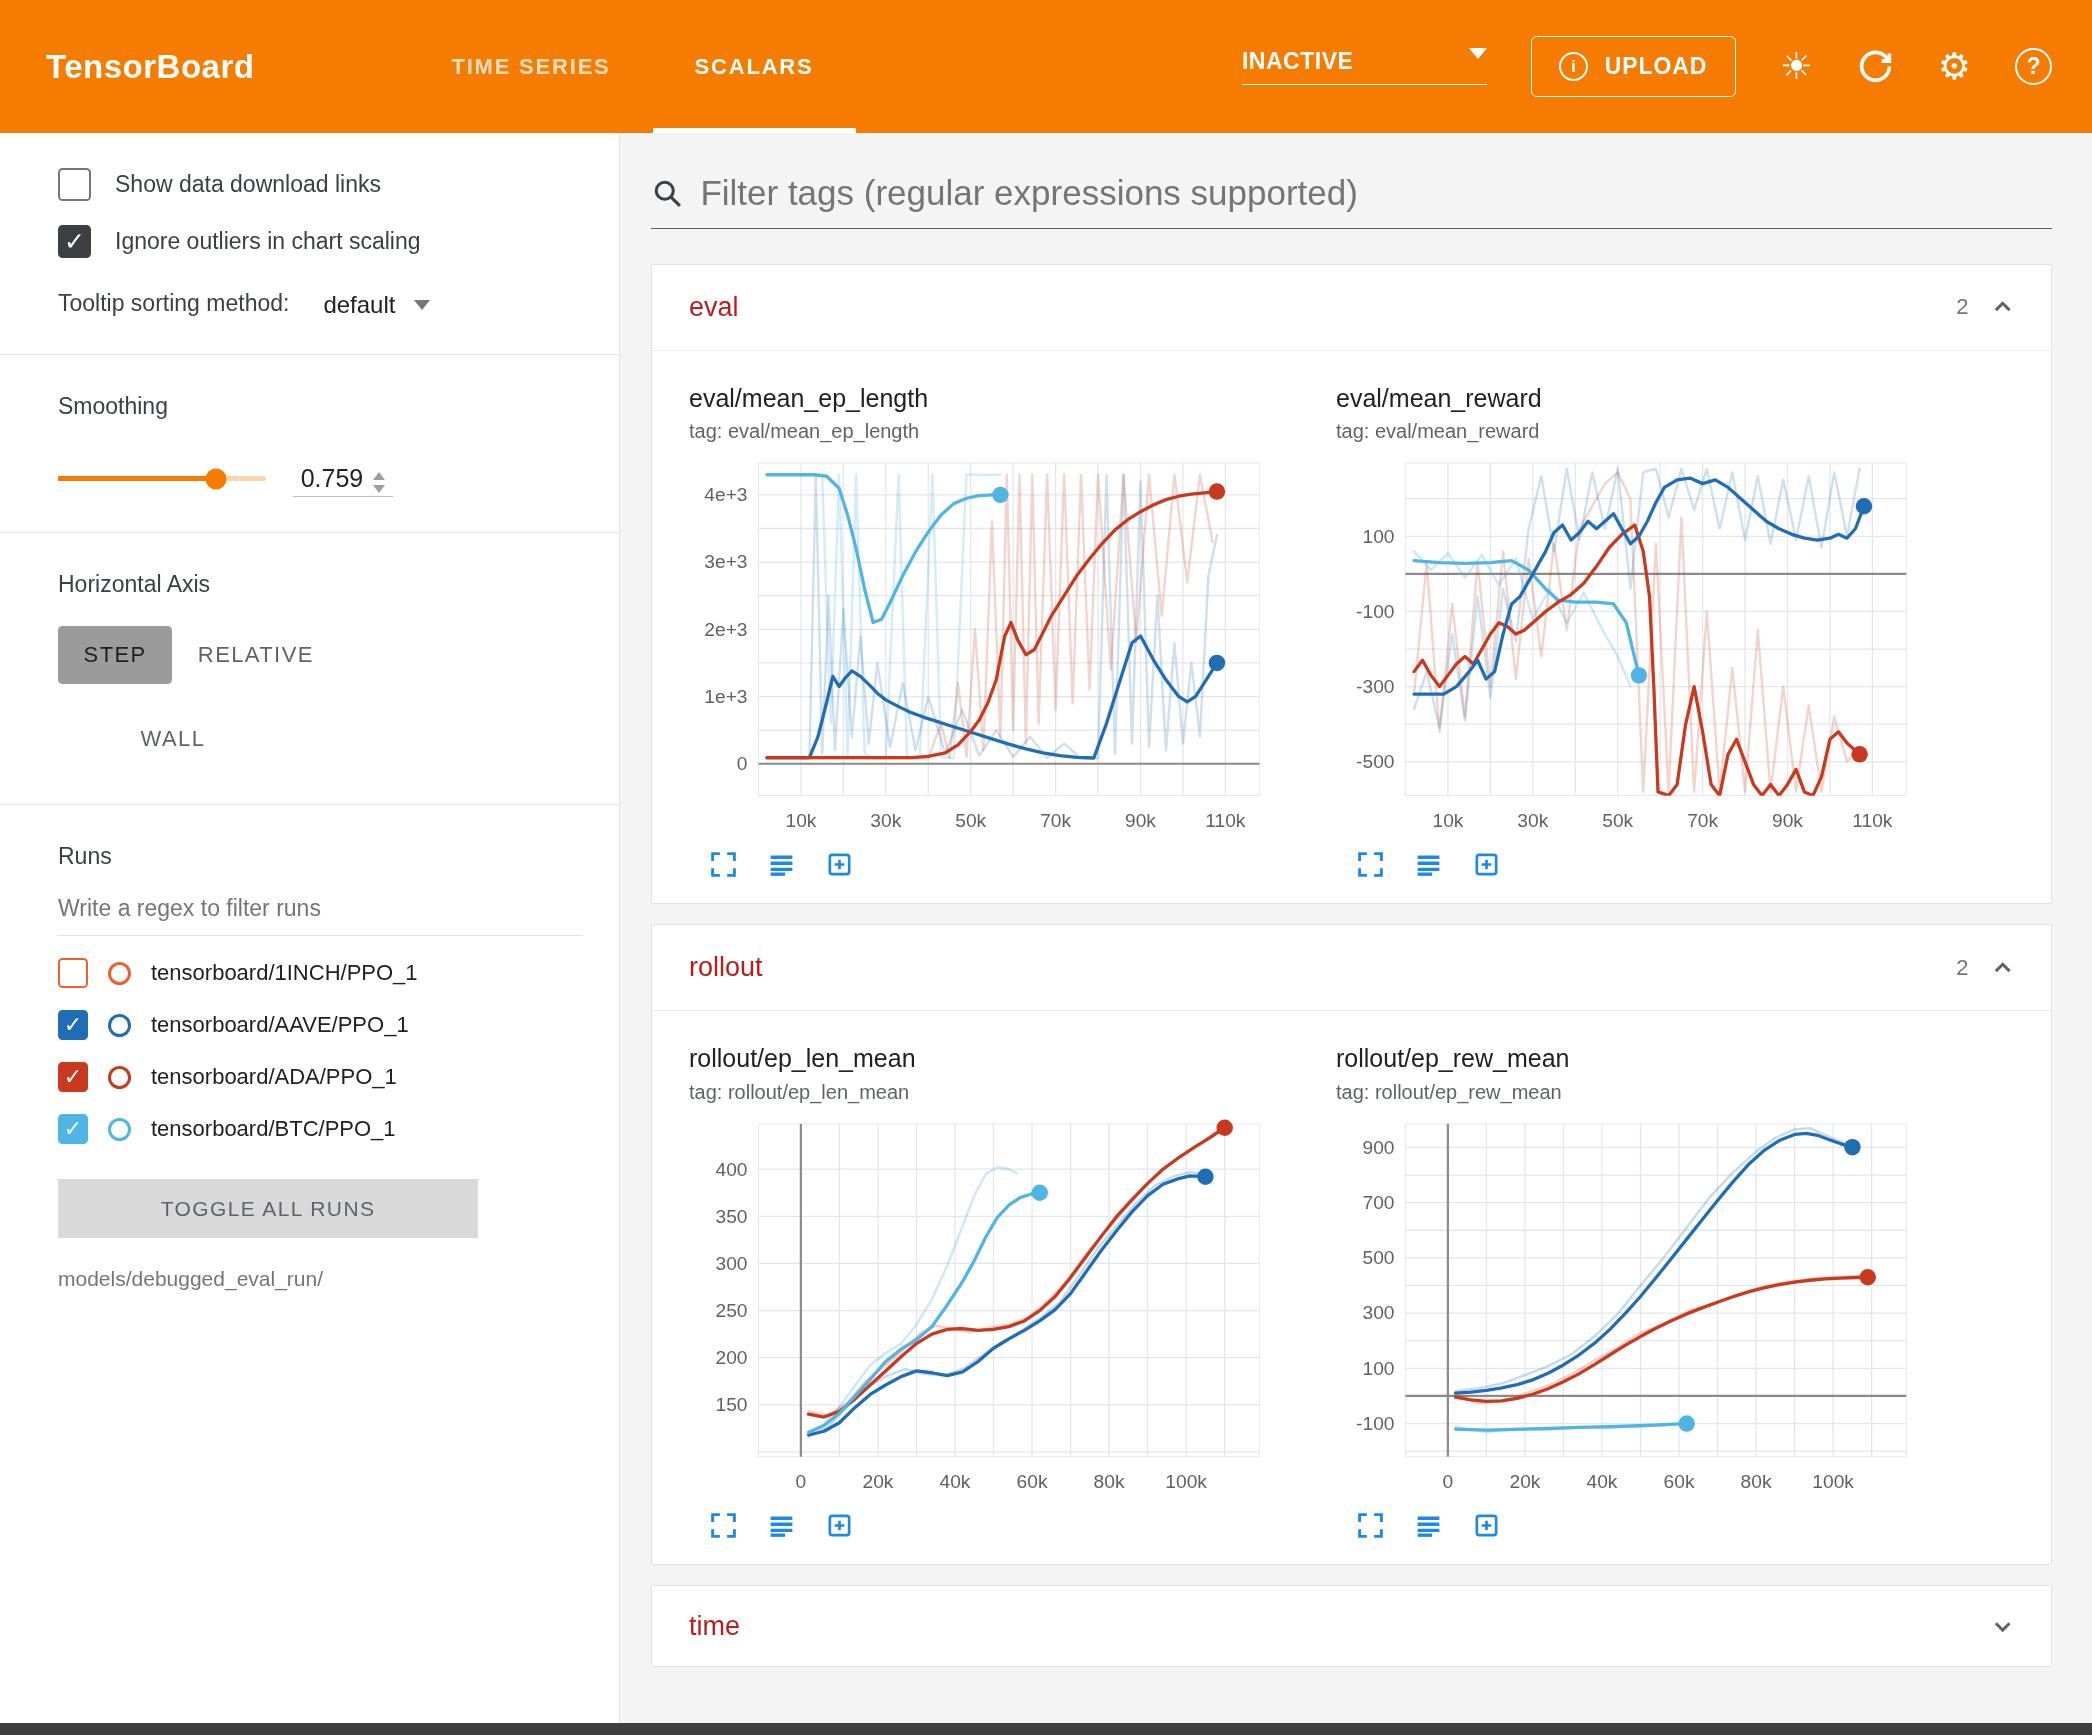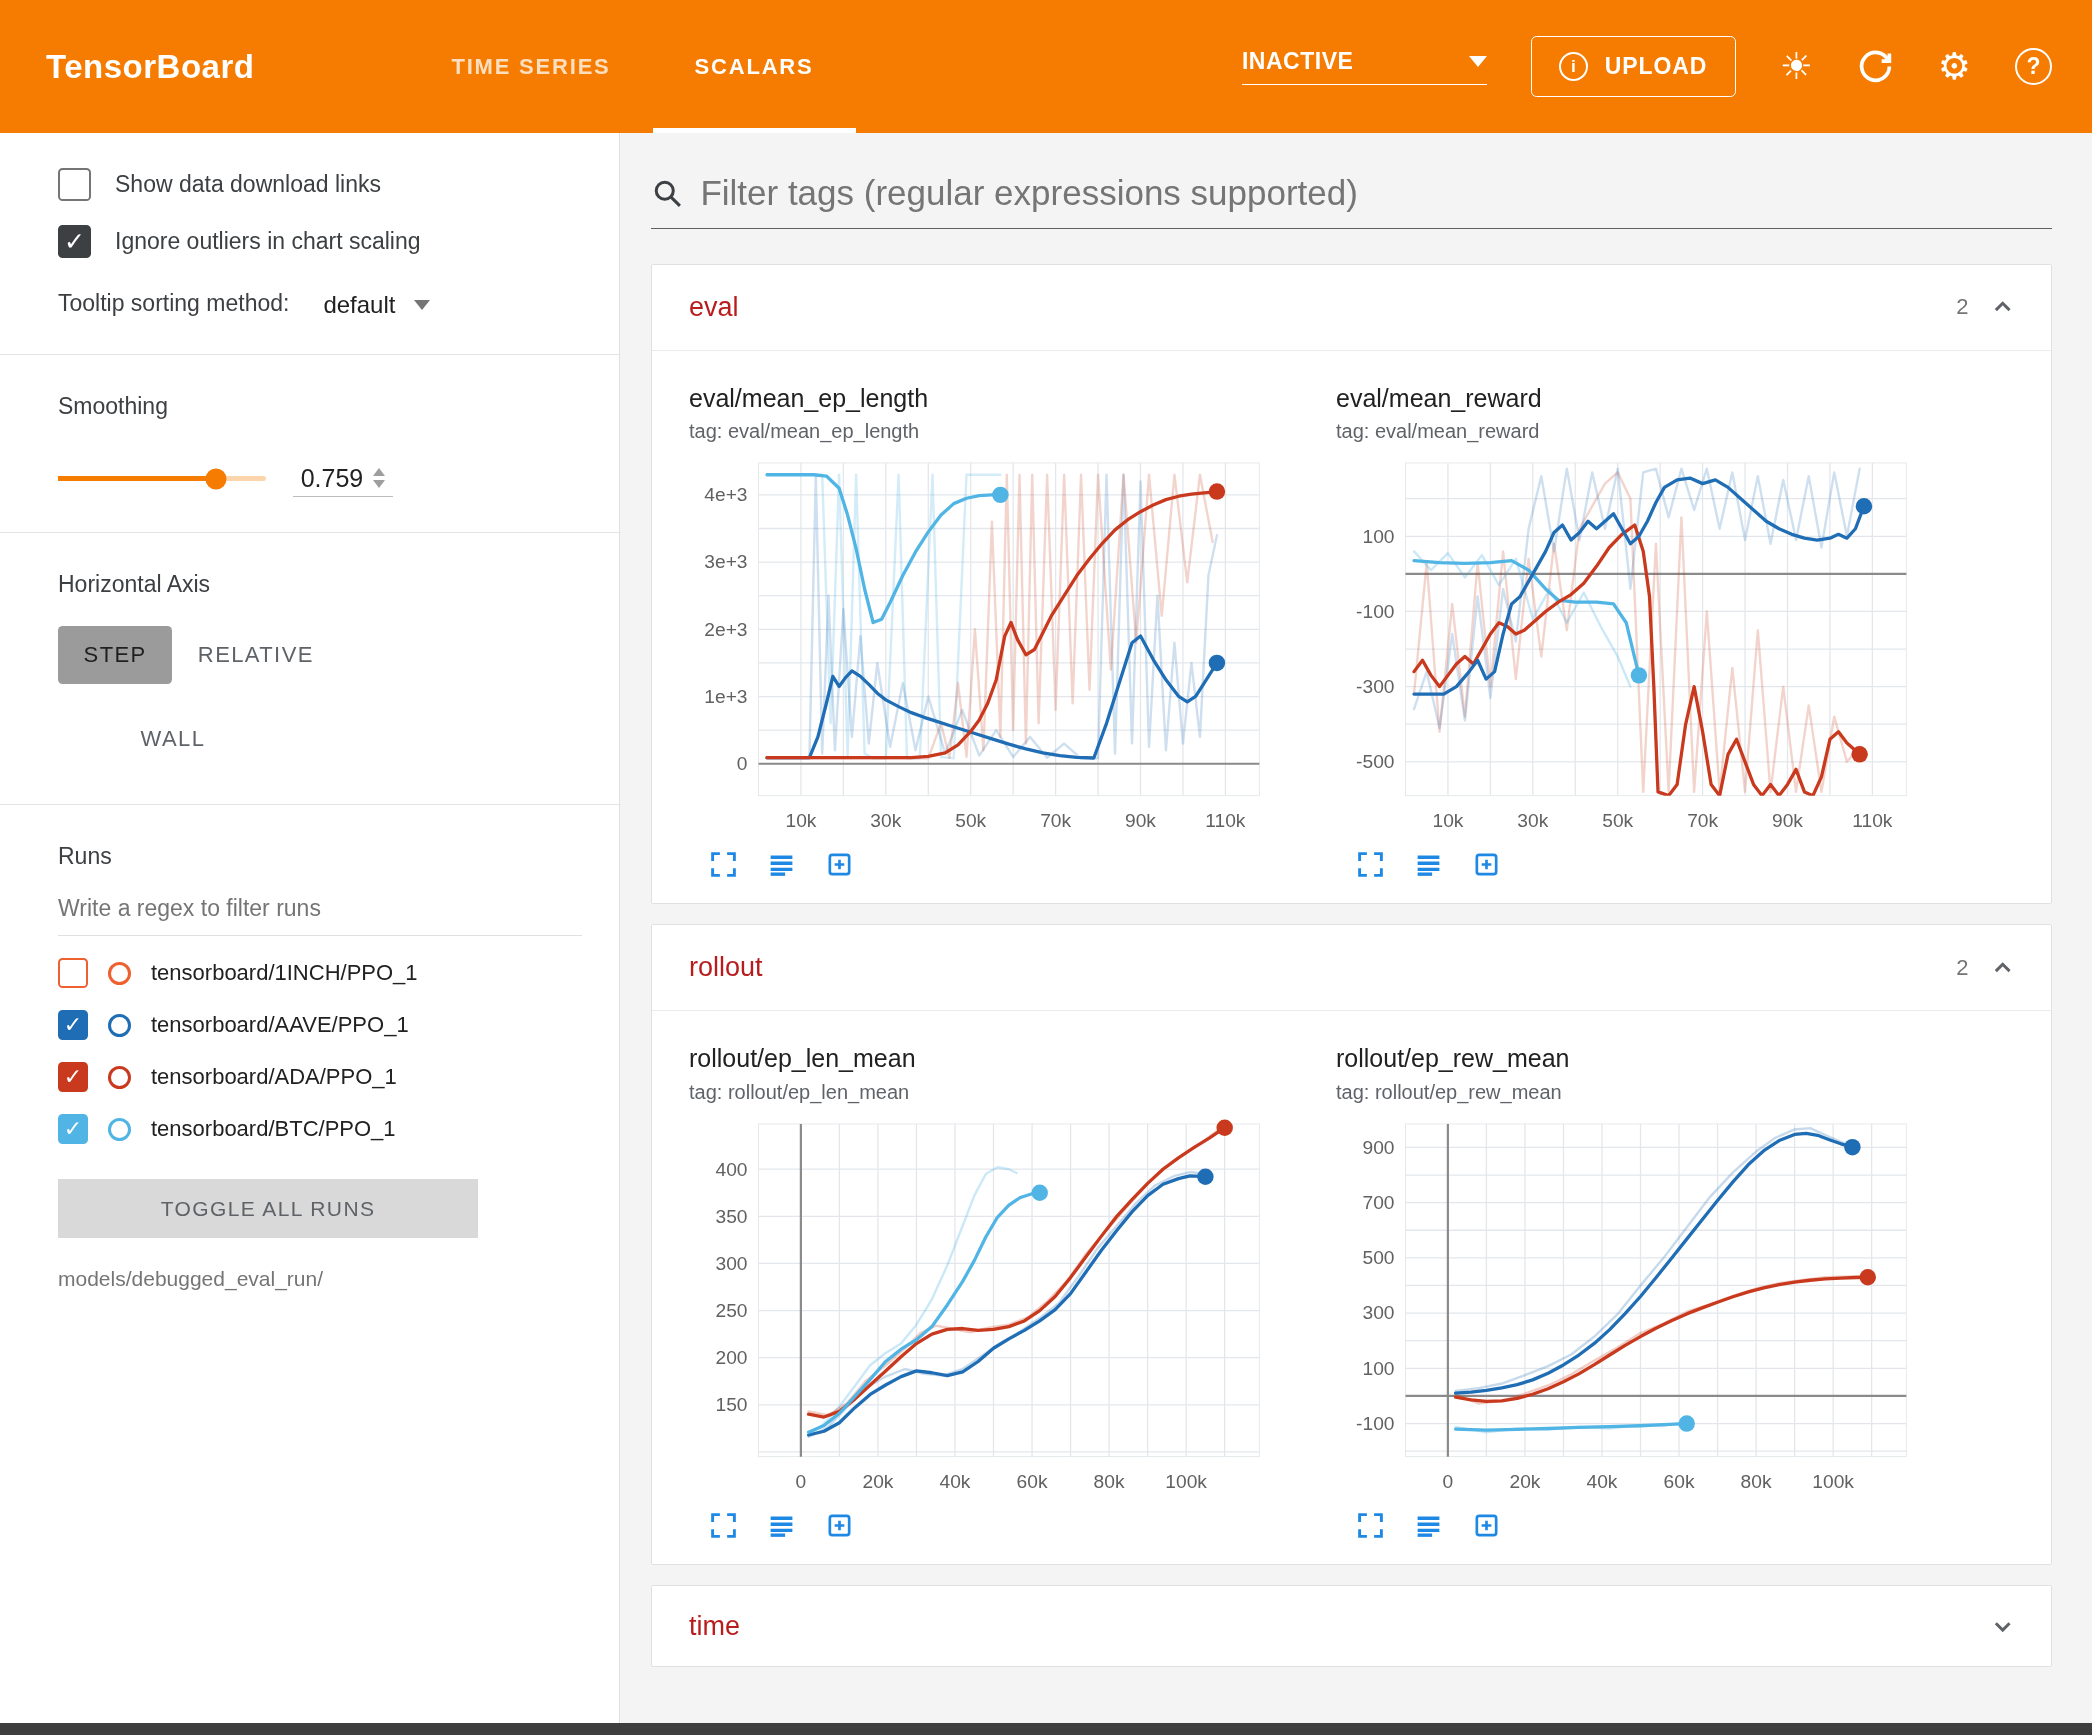--- a/index.html
+++ b/index.html
@@ -10,21 +10,21 @@
   
   .topbar{height:133px;background:#f57c00;display:flex;align-items:center;color:#fff;
     flex:0 0 auto;padding-left:46px}
   .brand{font-size:33px;font-weight:bold;letter-spacing:0.5px}
   .tabs{display:flex;height:100%;margin-left:155px}
   .tab{display:flex;align-items:center;padding:0 42px;font-size:22px;letter-spacing:1.8px;
     color:rgba(255,255,255,.75);position:relative;font-weight:bold;cursor:pointer}
   .tab.active{color:#fff}
   .tab.active::after{content:"";position:absolute;left:0;right:0;bottom:0;height:4.6px;background:#fff}
   .topbar-right{margin-left:auto;display:flex;align-items:center;gap:44px;padding-right:40px}
-  .status-select{display:flex;align-items:center;justify-content:space-between;width:245px;
+  .status-select{display:flex;justify-content:space-between;width:245px;
     border-bottom:1.8px solid #fff;padding-bottom:9.1px;font-size:23px;font-weight:bold;
     letter-spacing:0.5px;cursor:pointer}
   .caret-down{width:0;height:0;border-left:9.1px solid transparent;border-right:9.1px solid transparent;
     border-top:11px solid #fff}
   .upload-btn{display:flex;align-items:center;gap:16.4px;border:1.8px solid #fff;border-radius:5.5px;
     background:transparent;color:#fff;font-size:23px;font-weight:bold;letter-spacing:0.9px;
     padding:14.6px 27.4px;cursor:pointer;font-family:inherit}
   .info-circle{width:29px;height:29px;border:2.7px solid #fff;border-radius:50%;display:flex;
     align-items:center;justify-content:center;font-size:17.4px;font-weight:bold}
   .hicon{display:flex;align-items:center;justify-content:center;cursor:pointer}
@@ -47,21 +47,21 @@
     margin-top:5.5px;cursor:pointer}
   .caret-gray{width:0;height:0;border-left:8.2px solid transparent;border-right:8.2px solid transparent;
     border-top:10px solid #757575}
   .divider{border:none;border-top:0.9px solid #e4e4e4;margin:35px -37px 0 -58px}
   .section-label{font-size:23px;color:#3c4043;margin-top:38px}
   .slider-row{display:flex;align-items:center;gap:27.4px;margin-top:40px}
   .slider{position:relative;width:208px;height:4.6px;background:rgba(245,124,0,.32);border-radius:2.7px;cursor:pointer}
   .slider-fill{position:absolute;left:0;top:0;height:100%;width:76%;background:#f57c00}
   .slider-thumb{position:absolute;left:76%;top:50%;transform:translate(-50%,-50%);
     width:21px;height:21px;border-radius:50%;background:#f57c00}
-  .num-input{display:flex;align-items:center;gap:10px;border-bottom:1.8px solid #bdbdbd;
+  .num-input{display:flex;align-items:flex-end;gap:10px;border-bottom:1.8px solid #bdbdbd;
     padding:3.7px 7.3px;font-size:25px;color:#212121;cursor:text}
   .spin{display:flex;flex-direction:column;gap:4.6px}
   .spin i{display:block;width:0;height:0;border-left:6.4px solid transparent;border-right:6.4px solid transparent}
   .spin .up{border-bottom:8.2px solid #9e9e9e}
   .spin .down{border-top:8.2px solid #9e9e9e}
   .axis-btns{display:flex;flex-wrap:wrap;row-gap:25.6px;align-items:center;margin-top:27.4px;width:384px}
   .axis-btn{font-size:22px;letter-spacing:1.4px;color:#5f6368;padding:16.4px 25.6px;border-radius:4.6px;cursor:pointer}
   .axis-btn.active{background:#9b9b9b;color:#1f1f1f}
   .axis-btn.wall{margin-left:57px}
   .runs-filter{width:100%;border:none;border-bottom:0.9px solid #e0e0e0;font-size:23px;

